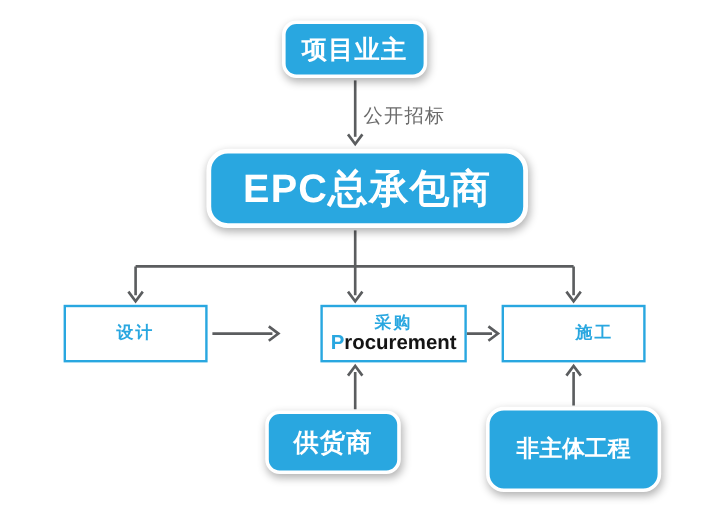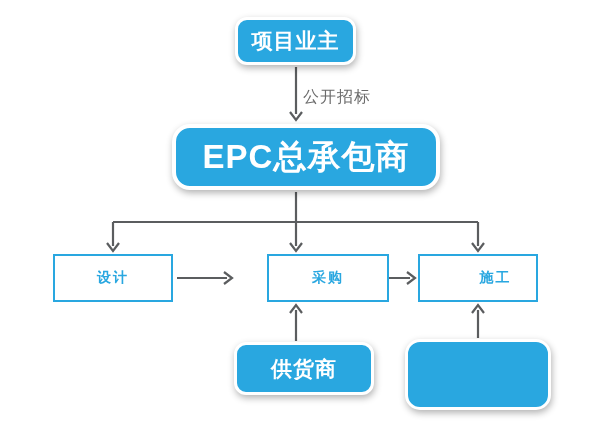--- a/index.html
+++ b/index.html
@@ -36,21 +36,21 @@
   .solid{
     background:var(--accent);
     color:#ffffff;
     font-weight:bold;
     border:3px solid #ffffff;
     border-radius:12px;
     box-shadow:1px 3px 7px rgba(0,0,0,0.30);
   }
   .owner{left:235px;top:17px;width:121px;height:48px;font-size:21px;letter-spacing:1px;}
   .epc{left:172px;top:124px;width:268px;height:66px;font-size:33px;letter-spacing:1px;border-width:4px;border-radius:18px;}
-  .supplier{left:234px;top:342px;width:140px;height:53px;font-size:21px;letter-spacing:1px;}
+  .supplier{left:221px;top:342px;width:113px;height:53px;font-size:21px;letter-spacing:1px;}
   .subcontractor{left:405px;top:339px;width:146px;height:71px;font-size:19px;line-height:1.35;border-radius:15px;}
   .outline{
     background:#ffffff;
     border:2px solid var(--accent);
   }
   .eng{left:53px;top:254px;width:120px;height:48px;}
   .proc{left:235px;top:254px;width:122px;height:48px;margin-left:32px;}
   .cons{left:418px;top:254px;width:120px;height:48px;padding-left:35px;}
   .zh{
     color:var(--accent);
@@ -115,26 +115,28 @@
   <div class="node solid epc">
     <span>EPC总承包商</span>
   </div>
 
   <div class="node outline eng">
     <div class="zh">设计</div>
   </div>
 
   <div class="node outline proc">
     <div class="zh">采购</div>
+    <div class="en"><span class="initial">P</span><span class="rest">rocurement</span></div>
   </div>
 
   <div class="node outline cons">
     <div class="zh">施工</div>
   </div>
 
   <div class="node solid supplier">
     <span>供货商</span>
   </div>
 
   <div class="node solid subcontractor">
+    <span>非主体工程</span>
   </div>
 
 </div>
 
 </body></html>

